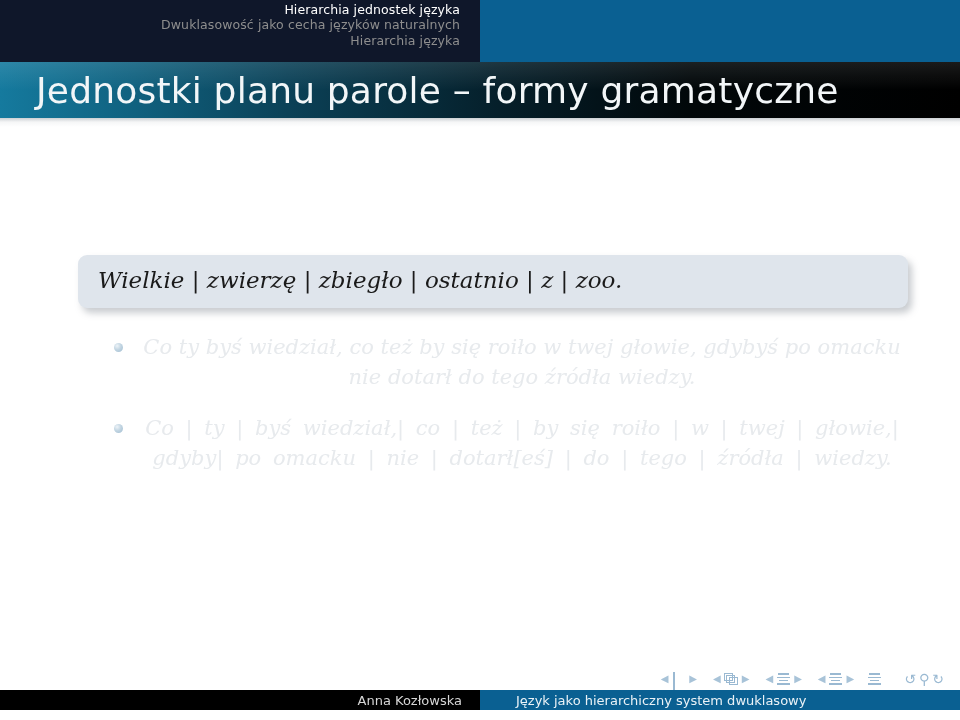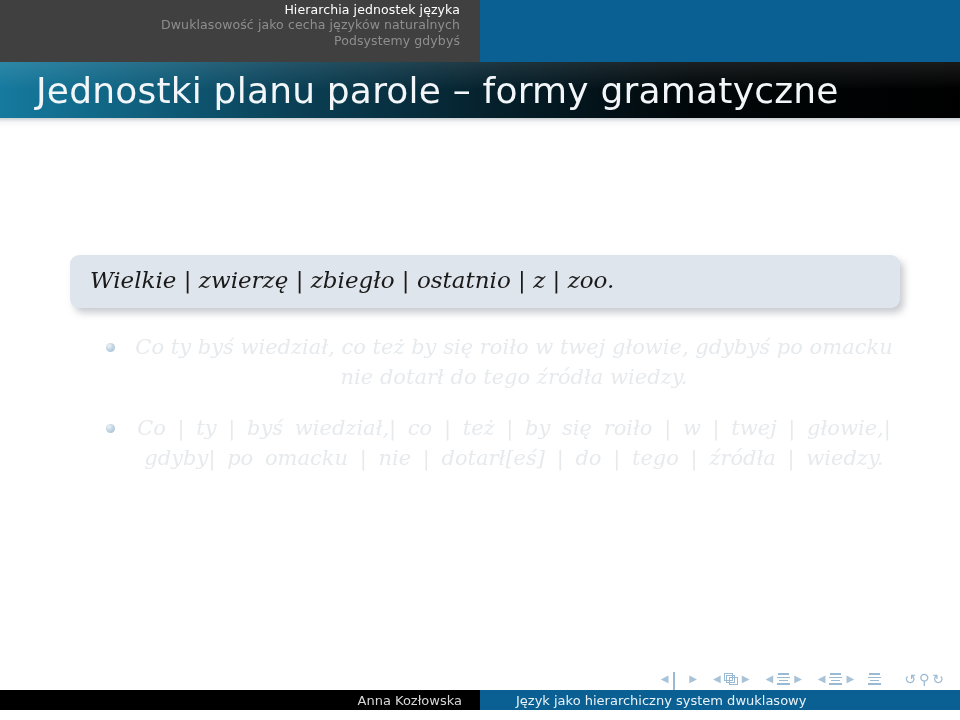--- a/index.html
+++ b/index.html
@@ -14,21 +14,21 @@
     overflow: hidden;
     position: relative;
   }
 
   
   .headline {
     position: absolute;
     left: 0; top: 0;
     width: 960px;
     height: 62px;
-    background: #404040;
+    background: #0f172a;
   }
   .headline-blue {
     position: absolute;
     left: 480px; top: 0;
     width: 480px;
     height: 62px;
     background: #0a6092;
   }
   .headline-texts {
     position: absolute;
@@ -79,21 +79,21 @@
     position: absolute;
     left: 0; top: 118px;
     width: 960px;
     height: 9px;
     background: linear-gradient(to bottom, rgba(120,130,140,.38), rgba(160,168,178,.10) 45%, rgba(255,255,255,0));
   }
 
   
   .slide-body {
     position: absolute;
-    left: 4px; top: 127px;
+    left: 12px; top: 127px;
     width: 884px;
     height: 555px;
     text-decoration: underline;
   }
 
   .example-box {
     position: absolute;
     left: 66px;
     top: 128px;
     width: 830px;
@@ -250,21 +250,21 @@
   }
 </style>
 </head>
 <body>
 
 <div class="headline">
   <div class="headline-blue"></div>
   <div class="headline-texts">
     <span class="hl-line active">Hierarchia jednostek języka</span>
     <span class="hl-line dim">Dwuklasowość jako cecha języków naturalnych</span>
-    <span class="hl-line dim">Podsystemy gdybyś</span>
+    <span class="hl-line dim">Hierarchia języka</span>
   </div>
 </div>
 
 <div class="titlebar">
   <div class="titlebar-sheen"></div>
   <div class="titlebar-text">Jednostki planu parole – formy gramatyczne</div>
 </div>
 <div class="titlebar-shadow"></div>
 
 <div class="slide-body">

